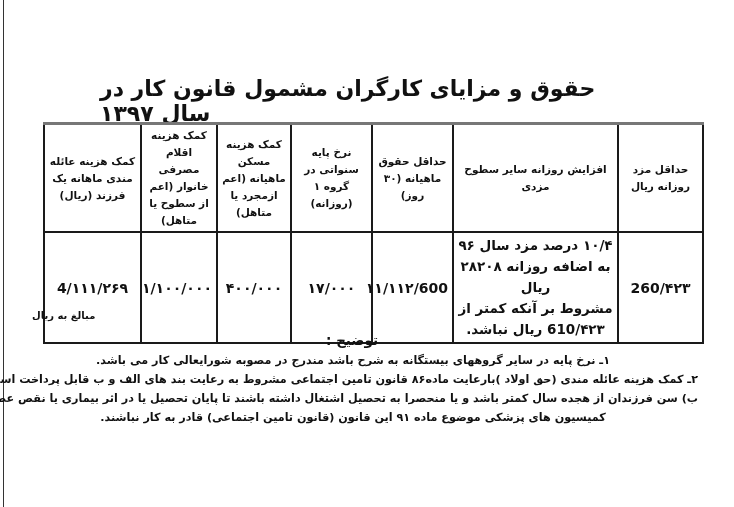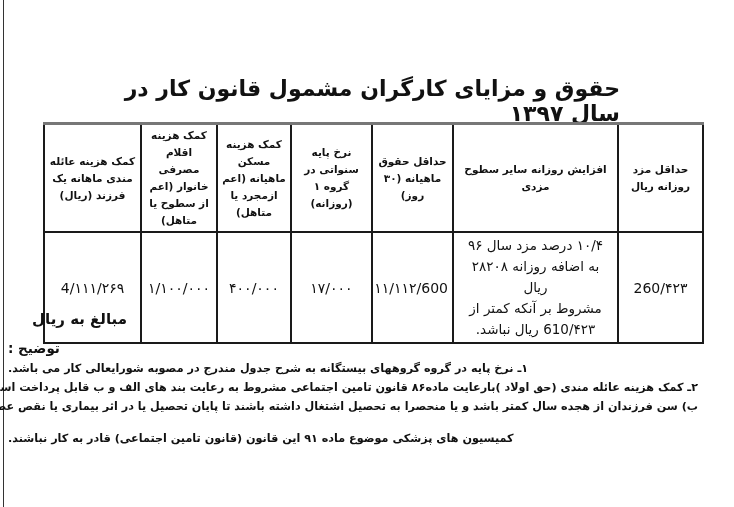--- a/index.html
+++ b/index.html
@@ -21,21 +21,21 @@
       top: 0;
       width: 1px;
       height: 507px;
       background: #333;
     }
     .doc-title {
       position: absolute;
       top: 76px;
       left: 100px;
       width: 520px;
-      text-align: right;
+      text-align: left;
       direction: rtl;
       font-family: "DejaVu Sans", sans-serif;
       font-weight: bold;
       font-size: 22px;
       letter-spacing: -0.5px;
       margin: 0;
     }
     table.wage-table {
       position: absolute;
       top: 122px;
@@ -55,56 +55,55 @@
     table.wage-table tr.head-row th {
       border-top: 3px solid #777;
       height: 68px;
       font-size: 10.5px;
       font-weight: bold;
       line-height: 17px;
     }
     table.wage-table tr.value-row td {
       height: 98px;
       font-size: 14px;
-      font-weight: normal;
+      font-weight: bold;
     }
     table.wage-table tr.value-row td.increase-cell {
       font-size: 13.5px;
       line-height: 21px;
     }
     .unit-note {
       position: absolute;
       top: 310px;
       left: 32px;
       direction: rtl;
-      font-size: 15px;
+      font-size: 10px;
       font-weight: bold;
     }
     .notes {
       position: absolute;
-      top: 339px;
+      top: 331px;
       right: 36px;
       width: 690px;
       direction: rtl;
-      text-align: left;
+      text-align: center;
       font-size: 11.2px;
       font-weight: bold;
       line-height: 19px;
     }
     .notes .notes-heading {
       font-size: 13.5px;
       margin-bottom: 1px;
       padding-right: 2px;
     }
     .notes .note-line {
       white-space: nowrap;
     }
     .notes .note-line.indent {
       padding-right: 0;
-      margin-top: 13px;
     }
   </style>
 </head>
 <body>
 
 <div class="left-edge"></div>
 
 <h1 class="doc-title">حقوق و مزایای کارگران مشمول قانون کار در سال ۱۳۹۷</h1>
 
 <table class="wage-table">
@@ -141,17 +140,17 @@
     <td>۱/۱۰۰/۰۰۰</td>
     <td>4/۱۱۱/۲۶۹</td>
   </tr>
 </tbody>
   </table>
 
 <div class="unit-note">مبالغ به ریال</div>
 
 <div class="notes">
   <div class="notes-heading">توضیح :</div>
-  <div class="note-line">۱ـ نرخ پایه در گروه گروههای بیستگانه به شرح جدول مندرج در مصوبه شورایعالی کار می باشد.</div>
+  <div class="note-line">۱ـ نرخ پایه در سایر گروههای بیستگانه به شرح باشد مندرج در مصوبه شورایعالی کار می باشد.</div>
   <div class="note-line">۲ـ کمک هزینه عائله مندی (حق اولاد )بارعایت ماده۸۶ قانون تامین اجتماعی مشروط به رعایت بند های الف و ب قابل پرداخت است :</div>
   <div class="note-line">ب) سن فرزندان از هجده سال کمتر باشد و یا منحصرا به تحصیل اشتغال داشته باشند تا پایان تحصیل یا در اثر بیماری یا نقص عضو طبق گواهی</div>
   <div class="note-line indent">کمیسیون های پزشکی موضوع ماده ۹۱ این قانون (قانون تامین اجتماعی) قادر به کار نباشند.</div>
 </div>
 
 </body></html>

